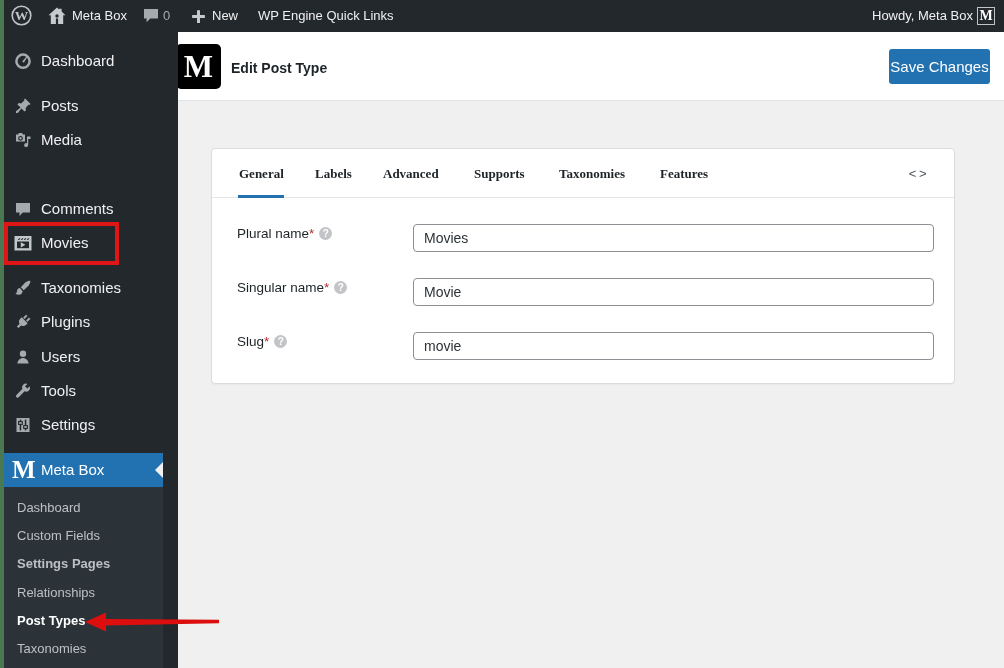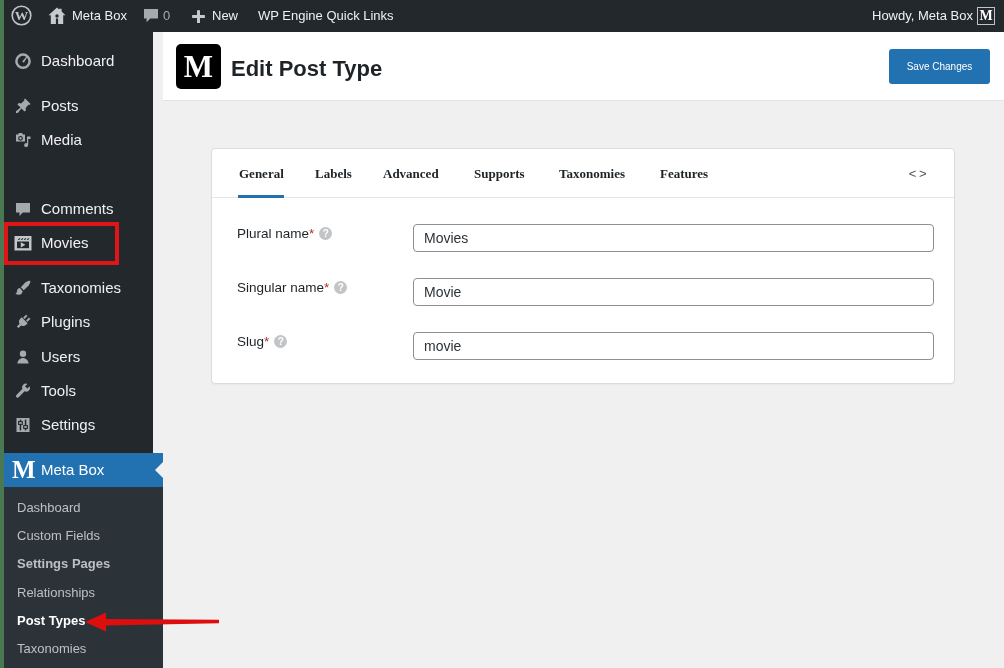--- a/index.html
+++ b/index.html
@@ -6,37 +6,37 @@
 html,body { width:1004px; height:668px; overflow:hidden; font-family:"Liberation Sans", sans-serif; background:#f0f0f1; }
 #stage { position:relative; width:1004px; height:668px; }
 .abs { position:absolute; }
 
 
 #adminbar { left:0; top:0; width:1004px; height:32px; background:#23282d; color:#f0f0f1; font-size:13px; z-index:20; }
 #adminbar .item { position:absolute; top:0; height:32px; line-height:32px; white-space:nowrap; }
 #adminbar .item svg { display:block; }
 
 
-#sidebar { left:0; top:32px; width:153px; height:636px; background:#23282d; z-index:10; }
+#sidebar { left:0; top:32px; width:178px; height:636px; background:#23282d; z-index:10; }
 .menuitem { position:absolute; left:0; width:163px; height:34px; color:#f0f0f1; font-size:15px; }
 .menuitem .micon { position:absolute; left:13px; top:7px; width:20px; height:20px; }
 .menuitem .mlabel { position:absolute; left:41px; top:0; height:34px; line-height:34px; }
 #metabox-bar { position:absolute; left:0; top:421px; width:163px; height:34px; background:#2271b1; color:#fff; font-size:15px; }
 #metabox-bar .mb-m { position:absolute; left:12px; top:3px; font-family:"Liberation Serif", serif; font-weight:bold; font-size:25px; color:#fff; }
 #metabox-bar .mlabel { position:absolute; left:41px; height:34px; line-height:34px; }
 #mb-notch { position:absolute; left:155px; top:430px; width:0; height:0; border-top:8px solid transparent; border-bottom:8px solid transparent; border-right:8px solid #f0f0f1; }
 #submenu { position:absolute; left:0; top:455px; width:163px; height:181px; background:#2c3338; }
 .subitem { position:absolute; left:17px; color:#bcc0c4; font-size:13px; white-space:nowrap; transform:translateY(-50%); }
 .subitem.current { color:#fff; font-weight:bold; }
 
 
 #header { left:163px; top:32px; width:841px; height:69px; background:#fff; border-bottom:1px solid #e2e4e7; z-index:5; }
 #mlogo { position:absolute; left:13px; top:12px; width:45px; height:45px; background:#000; border-radius:5px; color:#fff; text-align:center; font-family:"Liberation Serif", serif; font-weight:bold; font-size:31px; line-height:45px; }
-#ptitle { position:absolute; left:68px; top:2px; height:69px; line-height:69px; font-size:22px; font-weight:600; color:#1d2327; }
-#savebtn { position:absolute; left:726px; top:17px; width:101px; height:35px; background:#2271b1; border-radius:3px; color:#fff; font-size:10px; text-align:center; line-height:35px; }
+#ptitle { position:absolute; left:68px; top:2px; height:69px; line-height:69px; font-size:14px; font-weight:600; color:#1d2327; }
+#savebtn { position:absolute; left:726px; top:17px; width:101px; height:35px; background:#2271b1; border-radius:3px; color:#fff; font-size:15px; text-align:center; line-height:35px; }
 
 
 #content { left:163px; top:101px; width:841px; height:567px; background:#f0f0f1; }
 #card { position:absolute; left:48px; top:47px; width:744px; height:236px; background:#fff; border:1px solid #dcdcde; border-radius:4px; box-shadow:0 1px 2px rgba(0,0,0,.04); }
 #tabs { position:absolute; left:0; top:0; width:742px; height:49px; border-bottom:1px solid #e5e5e5; }
 .tab { position:absolute; top:0; height:49px; line-height:49px; font-size:13px; font-weight:bold; color:#1d2327;font-family:Liberation Serif, serif; }
 #tab-underline { position:absolute; left:26px; top:46px; width:46px; height:3px; background:#2271b1; }
 #codeicon { position:absolute; right:25px; top:0; height:49px; line-height:49px; color:#50575e; font-size:13px; letter-spacing:2.5px; }
 .frow { position:absolute; left:0; width:742px; height:28px;border-radius:11px; }
 .flabel { position:absolute; left:25px; top:-4.5px; height:28px; line-height:28px; font-size:13.5px; color:#1d2327; white-space:nowrap; }

